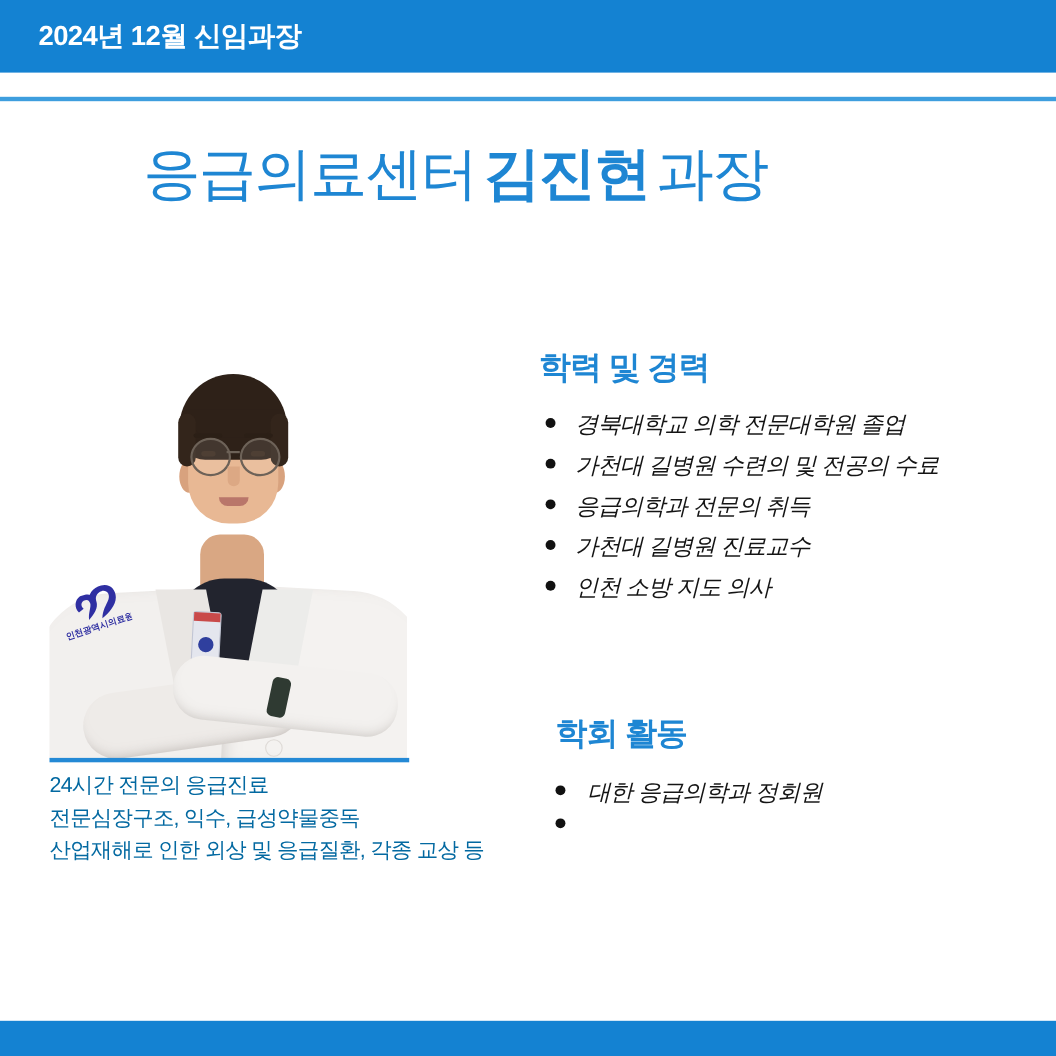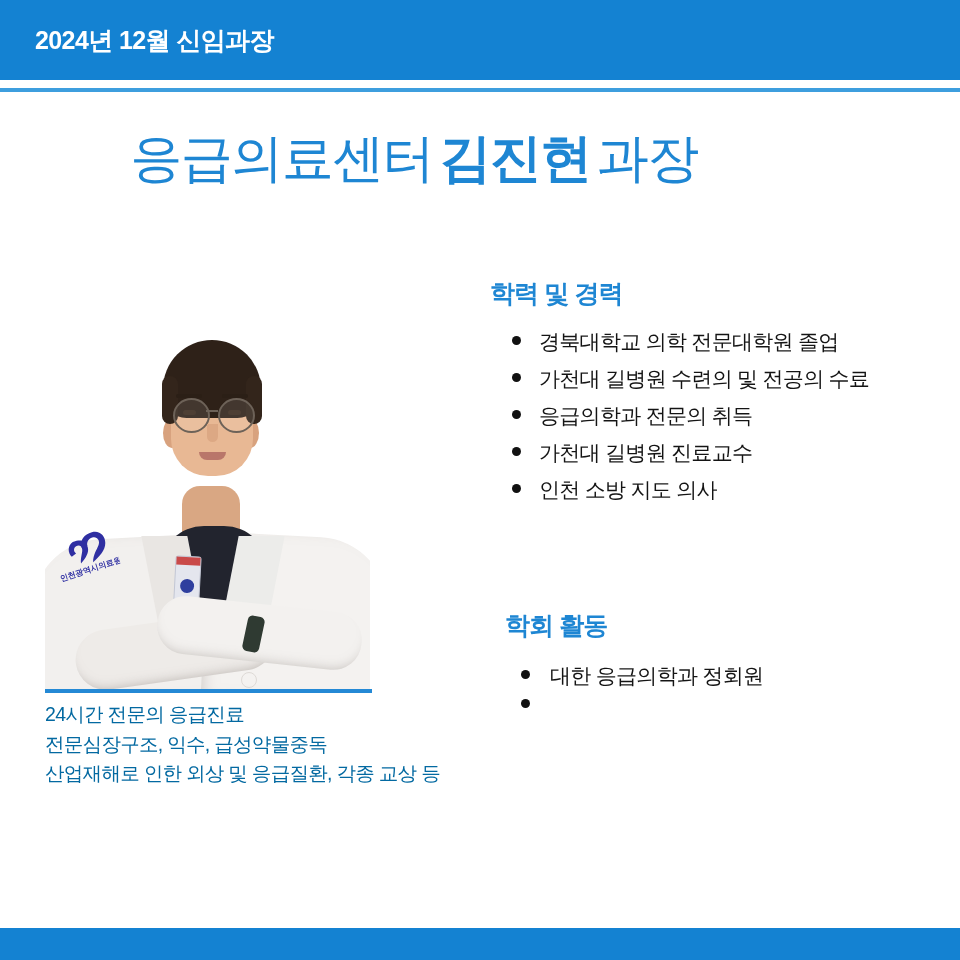--- a/index.html
+++ b/index.html
@@ -23,21 +23,21 @@
     background: #ffffff;
     overflow: hidden;
   }
 
   
   .top-bar {
     position: absolute;
     left: 0;
     top: 0;
     width: 960px;
-    height: 80px;
+    height: 66px;
     background: #1482d2;
     display: flex;
     align-items: center;
     box-sizing: border-box;
     padding-left: 35px;
   }
   .top-bar-underline {
     position: absolute;
     left: 0;
     top: 88px;
@@ -436,29 +436,31 @@
     width: 460px;
   }
   .section-society {
     position: absolute;
     left: 505px;
     top: 610px;
     width: 450px;
   }
   .section-heading {
     color: #1e86d3;
-    font-size: 25px;
+    font-size: 29px;
     font-weight: bold;
     letter-spacing: -0.9px;
     line-height: 1.2;
+    margin-top: 40px;
   }
   .bullet-list {
     list-style: none;
-    margin: 16px;
+    margin: 0;
     padding: 0;
+    font-style: italic;
   }
   .section-career .bullet-list {
     margin-top: 22px;
     padding-left: 6px;
   }
   .section-society .bullet-list {
     margin-top: 24px;
     padding-left: 0px;
   }
   .bullet-item {

